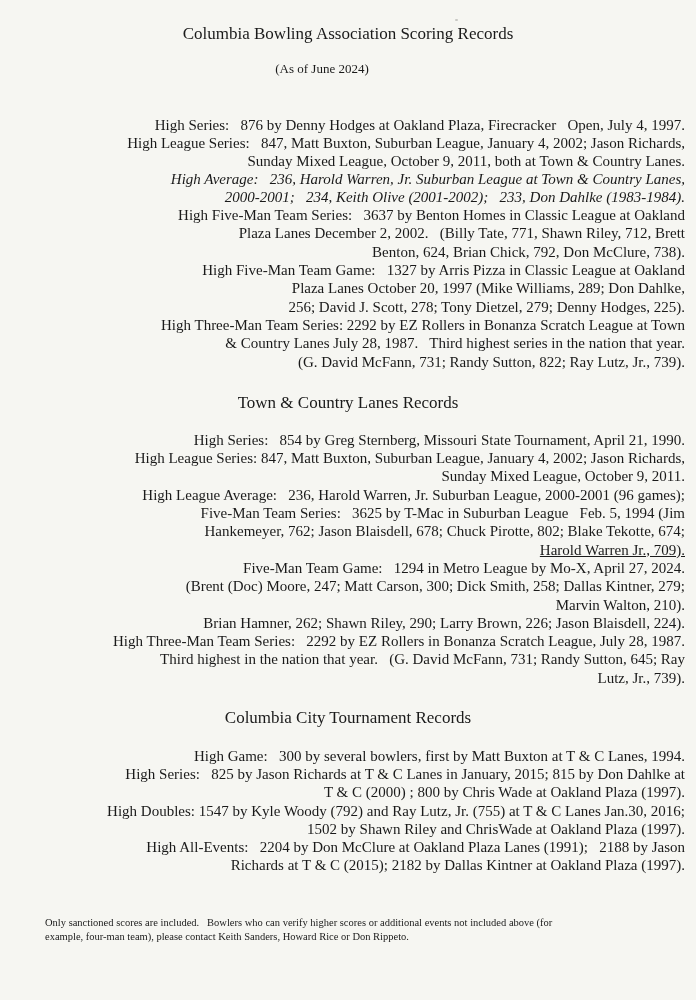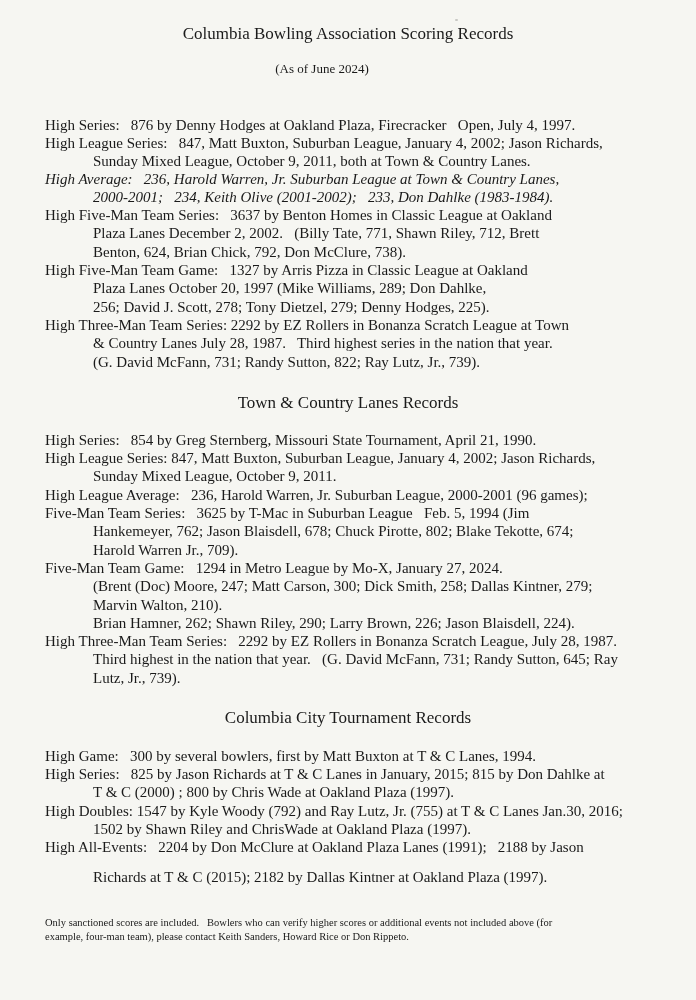--- a/index.html
+++ b/index.html
@@ -18,21 +18,21 @@
     }
     .subtitle {
       position: absolute; left: 0; width: 644px; text-align: center;
       font-size: 13px;
     }
     .rec {
       position: absolute; left: 45px; width: 640px;
       font-size: 15px; line-height: 18.3px;
       white-space: nowrap;
     }
-    .rec .ln { display: block; }
+    .rec .ln { display: block; text-align: right; }
     .rec .ind { padding-left: 48px; }
     .note {
       position: absolute; left: 45px; width: 640px;
       font-size: 10.5px; line-height: 14px; white-space: nowrap;
     }
     .speck { position: absolute; left: 455px; top: 19px; width: 3px; height: 2px; background: #c8c8c4; border-radius: 1px; }
   </style>
 </head>
 <body>
 
@@ -77,24 +77,24 @@
   <div class="rec" style="top:449px;">
     <span class="ln" style="white-space: pre;">High League Series: 847, Matt Buxton, Suburban League, January 4, 2002; Jason Richards,</span>
     <span class="ln ind" style="white-space: pre;">Sunday Mixed League, October 9, 2011.</span>
   </div>
   <div class="rec" style="top:486px;">
     <span class="ln" style="white-space: pre;">High League Average:   236, Harold Warren, Jr. Suburban League, 2000-2001 (96 games);</span>
   </div>
   <div class="rec" style="top:504px;">
     <span class="ln" style="white-space: pre;">Five-Man Team Series:   3625 by T-Mac in Suburban League   Feb. 5, 1994 (Jim</span>
     <span class="ln ind" style="white-space: pre;">Hankemeyer, 762; Jason Blaisdell, 678; Chuck Pirotte, 802; Blake Tekotte, 674;</span>
-    <span class="ln ind" style="white-space: pre;">Harold Warren Jr., 709).</span>
+    <span class="ln ind" style="white-space: pre; text-decoration: underline;">Harold Warren Jr., 709).</span>
   </div>
   <div class="rec" style="top:559px;">
-    <span class="ln" style="white-space: pre;">Five-Man Team Game:   1294 in Metro League by Mo-X, January 27, 2024.</span>
+    <span class="ln" style="white-space: pre;">Five-Man Team Game:   1294 in Metro League by Mo-X, April 27, 2024.</span>
     <span class="ln ind" style="white-space: pre;">(Brent (Doc) Moore, 247; Matt Carson, 300; Dick Smith, 258; Dallas Kintner, 279;</span>
     <span class="ln ind" style="white-space: pre;">Marvin Walton, 210).</span>
     <span class="ln ind" style="white-space: pre;">Brian Hamner, 262; Shawn Riley, 290; Larry Brown, 226; Jason Blaisdell, 224).</span>
   </div>
   <div class="rec" style="top:632px;">
     <span class="ln" style="white-space: pre;">High Three-Man Team Series:   2292 by EZ Rollers in Bonanza Scratch League, July 28, 1987.</span>
     <span class="ln ind" style="white-space: pre;">Third highest in the nation that year.   (G. David McFann, 731; Randy Sutton, 645; Ray</span>
     <span class="ln ind" style="white-space: pre;">Lutz, Jr., 739).</span>
   </div>
 
@@ -106,20 +106,20 @@
   <div class="rec" style="top:765px;">
     <span class="ln" style="white-space: pre;">High Series:   825 by Jason Richards at T &amp; C Lanes in January, 2015; 815 by Don Dahlke at</span>
     <span class="ln ind" style="white-space: pre;">T &amp; C (2000) ; 800 by Chris Wade at Oakland Plaza (1997).</span>
   </div>
   <div class="rec" style="top:802px;">
     <span class="ln" style="white-space: pre;">High Doubles: 1547 by Kyle Woody (792) and Ray Lutz, Jr. (755) at T &amp; C Lanes Jan.30, 2016;</span>
     <span class="ln ind" style="white-space: pre;">1502 by Shawn Riley and ChrisWade at Oakland Plaza (1997).</span>
   </div>
   <div class="rec" style="top:838px;">
     <span class="ln" style="white-space: pre;">High All-Events:   2204 by Don McClure at Oakland Plaza Lanes (1991);   2188 by Jason</span>
-    <span class="ln ind" style="white-space: pre; margin-top: 12px;">Richards at T &amp; C (2015); 2182 by Dallas Kintner at Oakland Plaza (1997).</span>
+    <span class="ln ind" style="white-space: pre;">Richards at T &amp; C (2015); 2182 by Dallas Kintner at Oakland Plaza (1997).</span>
   </div>
 
   <div class="note" style="top:916px;">
     <span class="ln" style="display: block; white-space: pre;">Only sanctioned scores are included.   Bowlers who can verify higher scores or additional events not included above (for</span>
     <span class="ln" style="display: block; white-space: pre;">example, four-man team), please contact Keith Sanders, Howard Rice or Don Rippeto.</span>
   </div>
 </div>
 
 </body></html>

